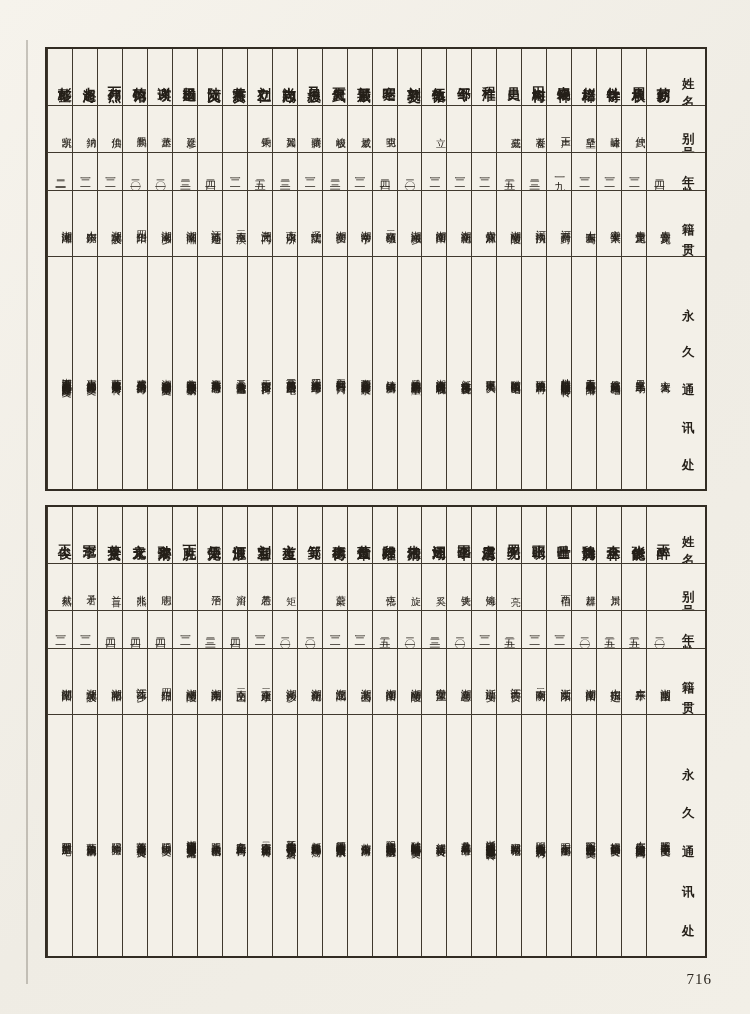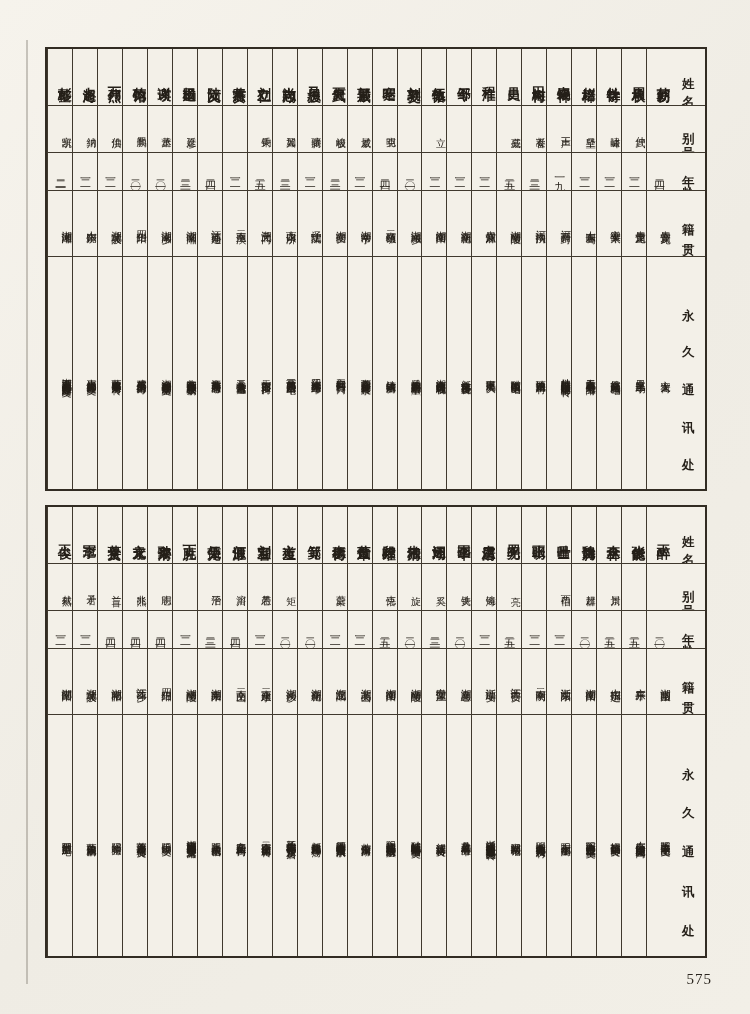--- a/index.html
+++ b/index.html
@@ -461,14 +461,14 @@
       </div>
       <div class="col">
         <div class="cell cell-name">王俊</div>
         <div class="cell cell-alias">裁然</div>
         <div class="cell cell-age">二一</div>
         <div class="cell cell-native">湖南邵阳</div>
         <div class="cell cell-address">邵阳益昌肥皂厂</div>
       </div>
     </div>
 
-  <div class="page-number">575</div>
+  <div class="page-number">716</div>
 </div>
 
 </body></html>

